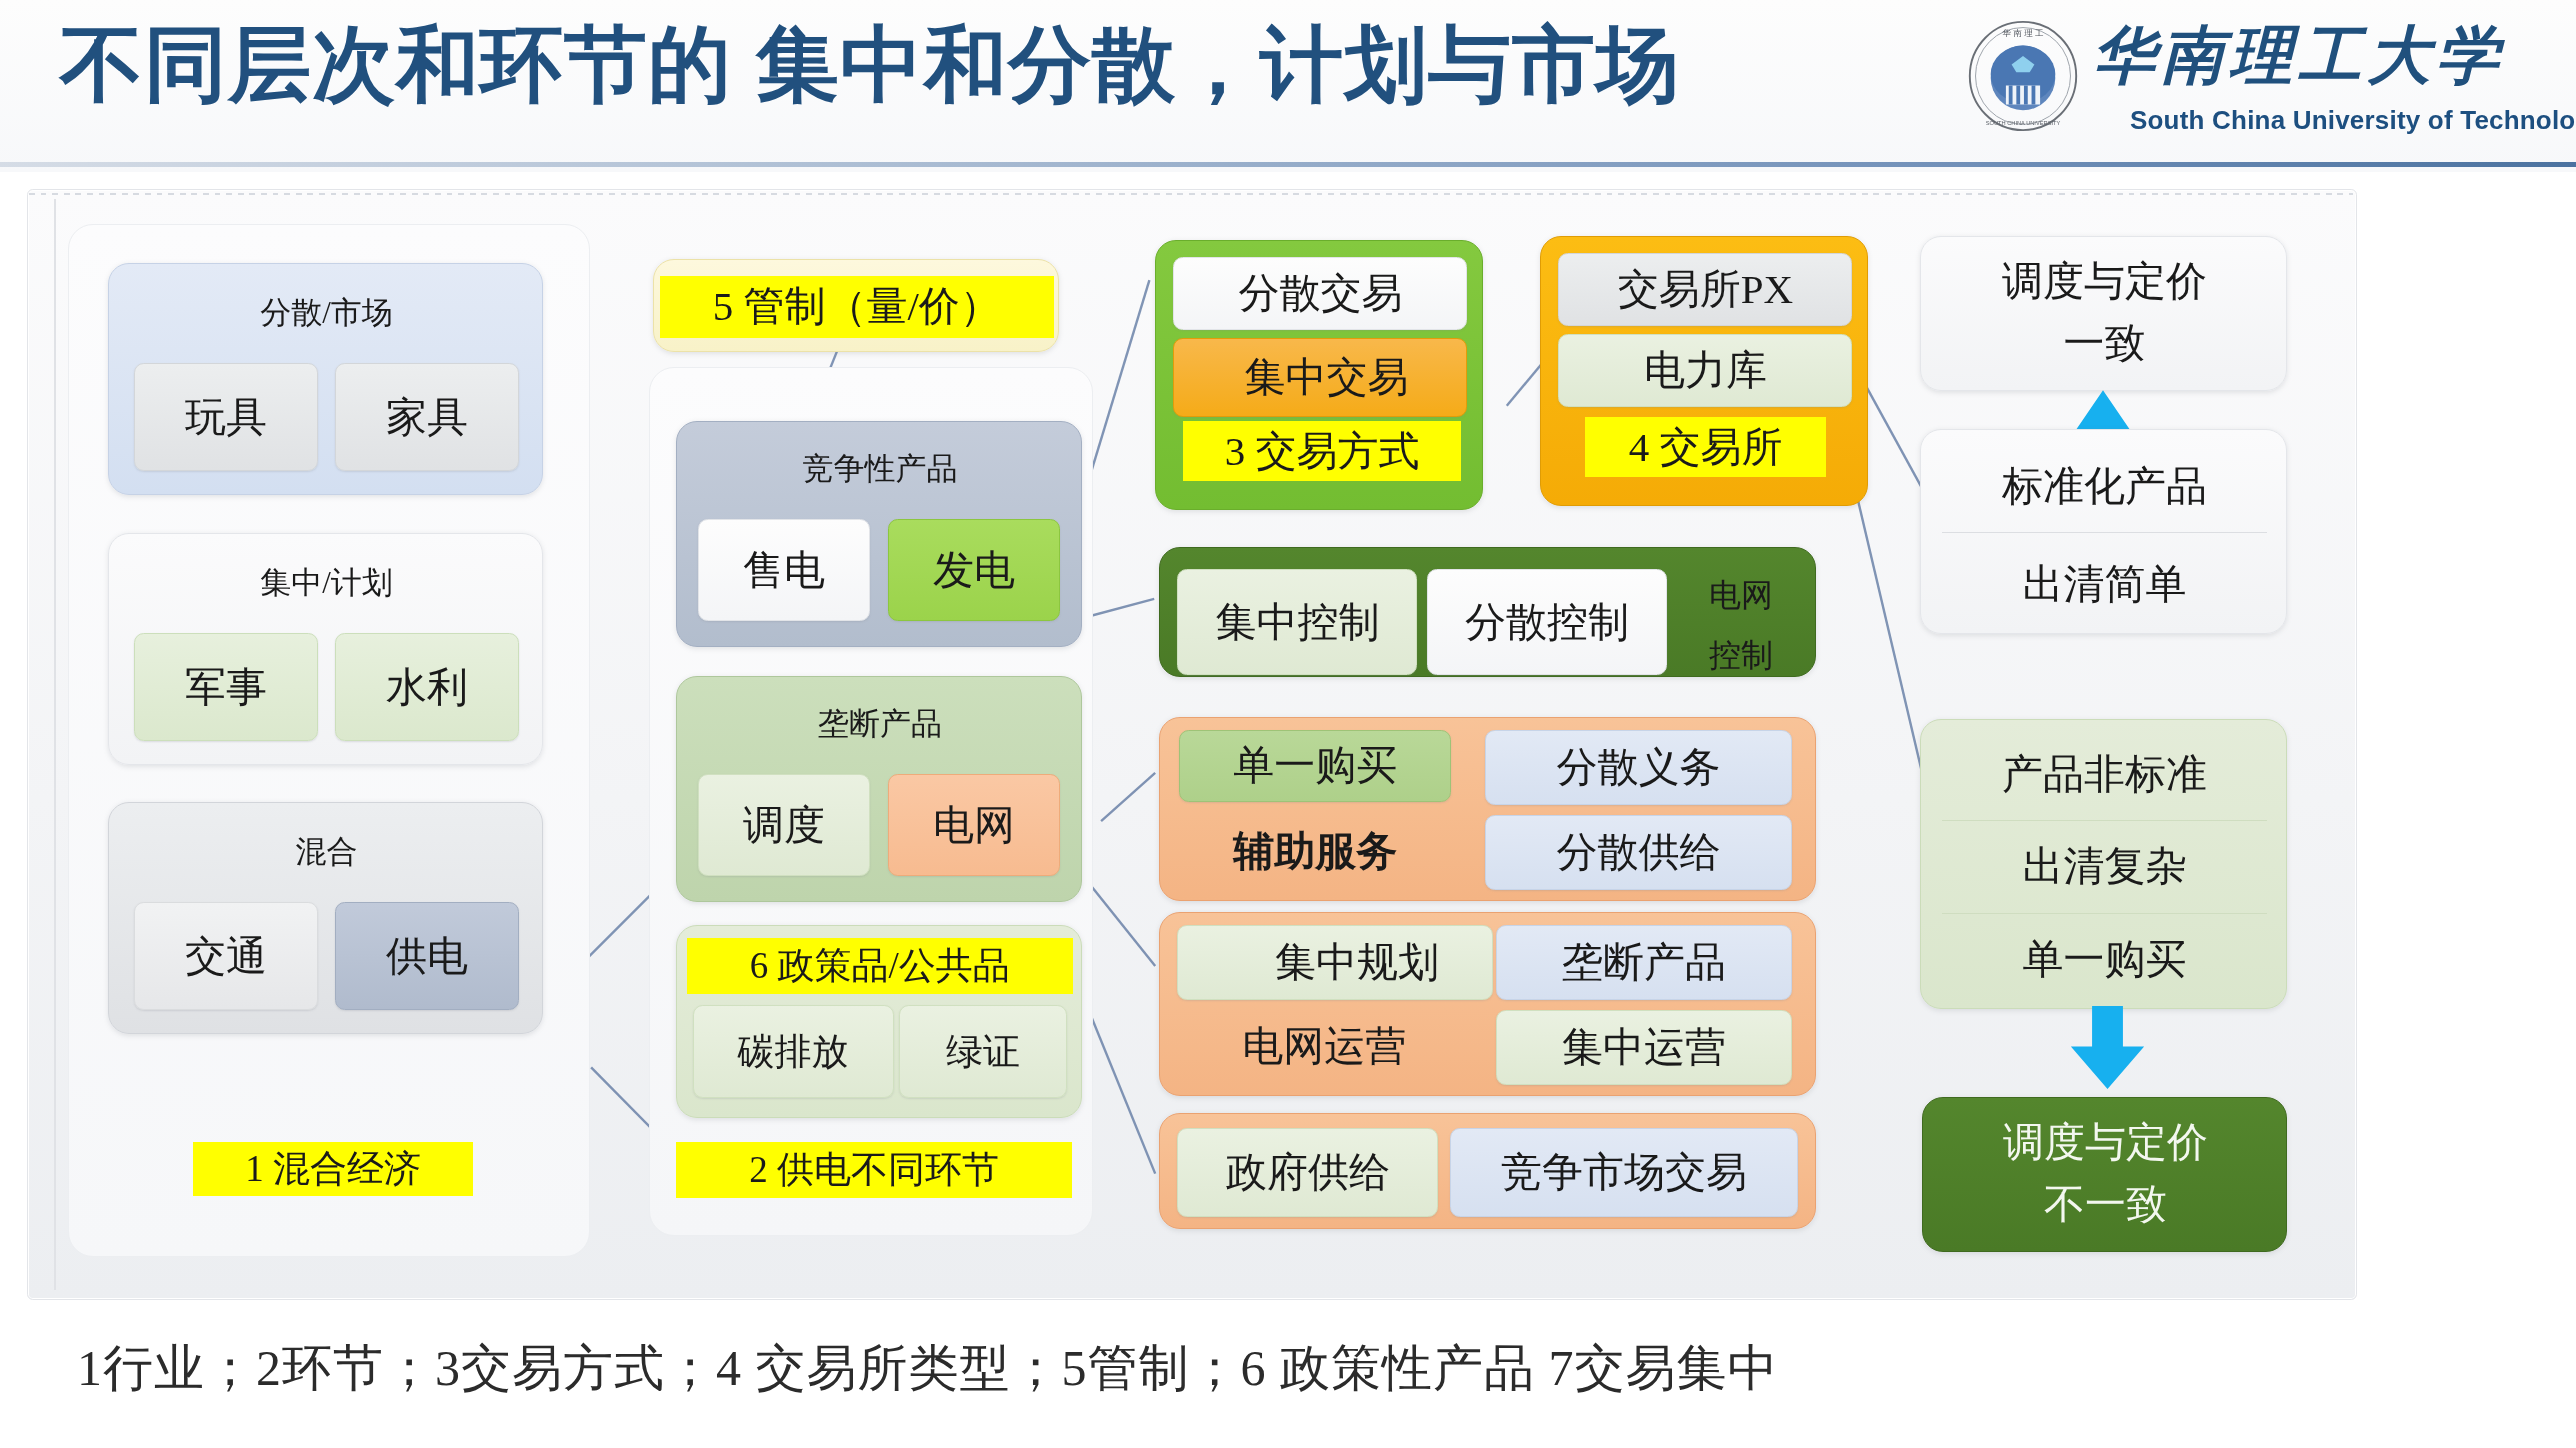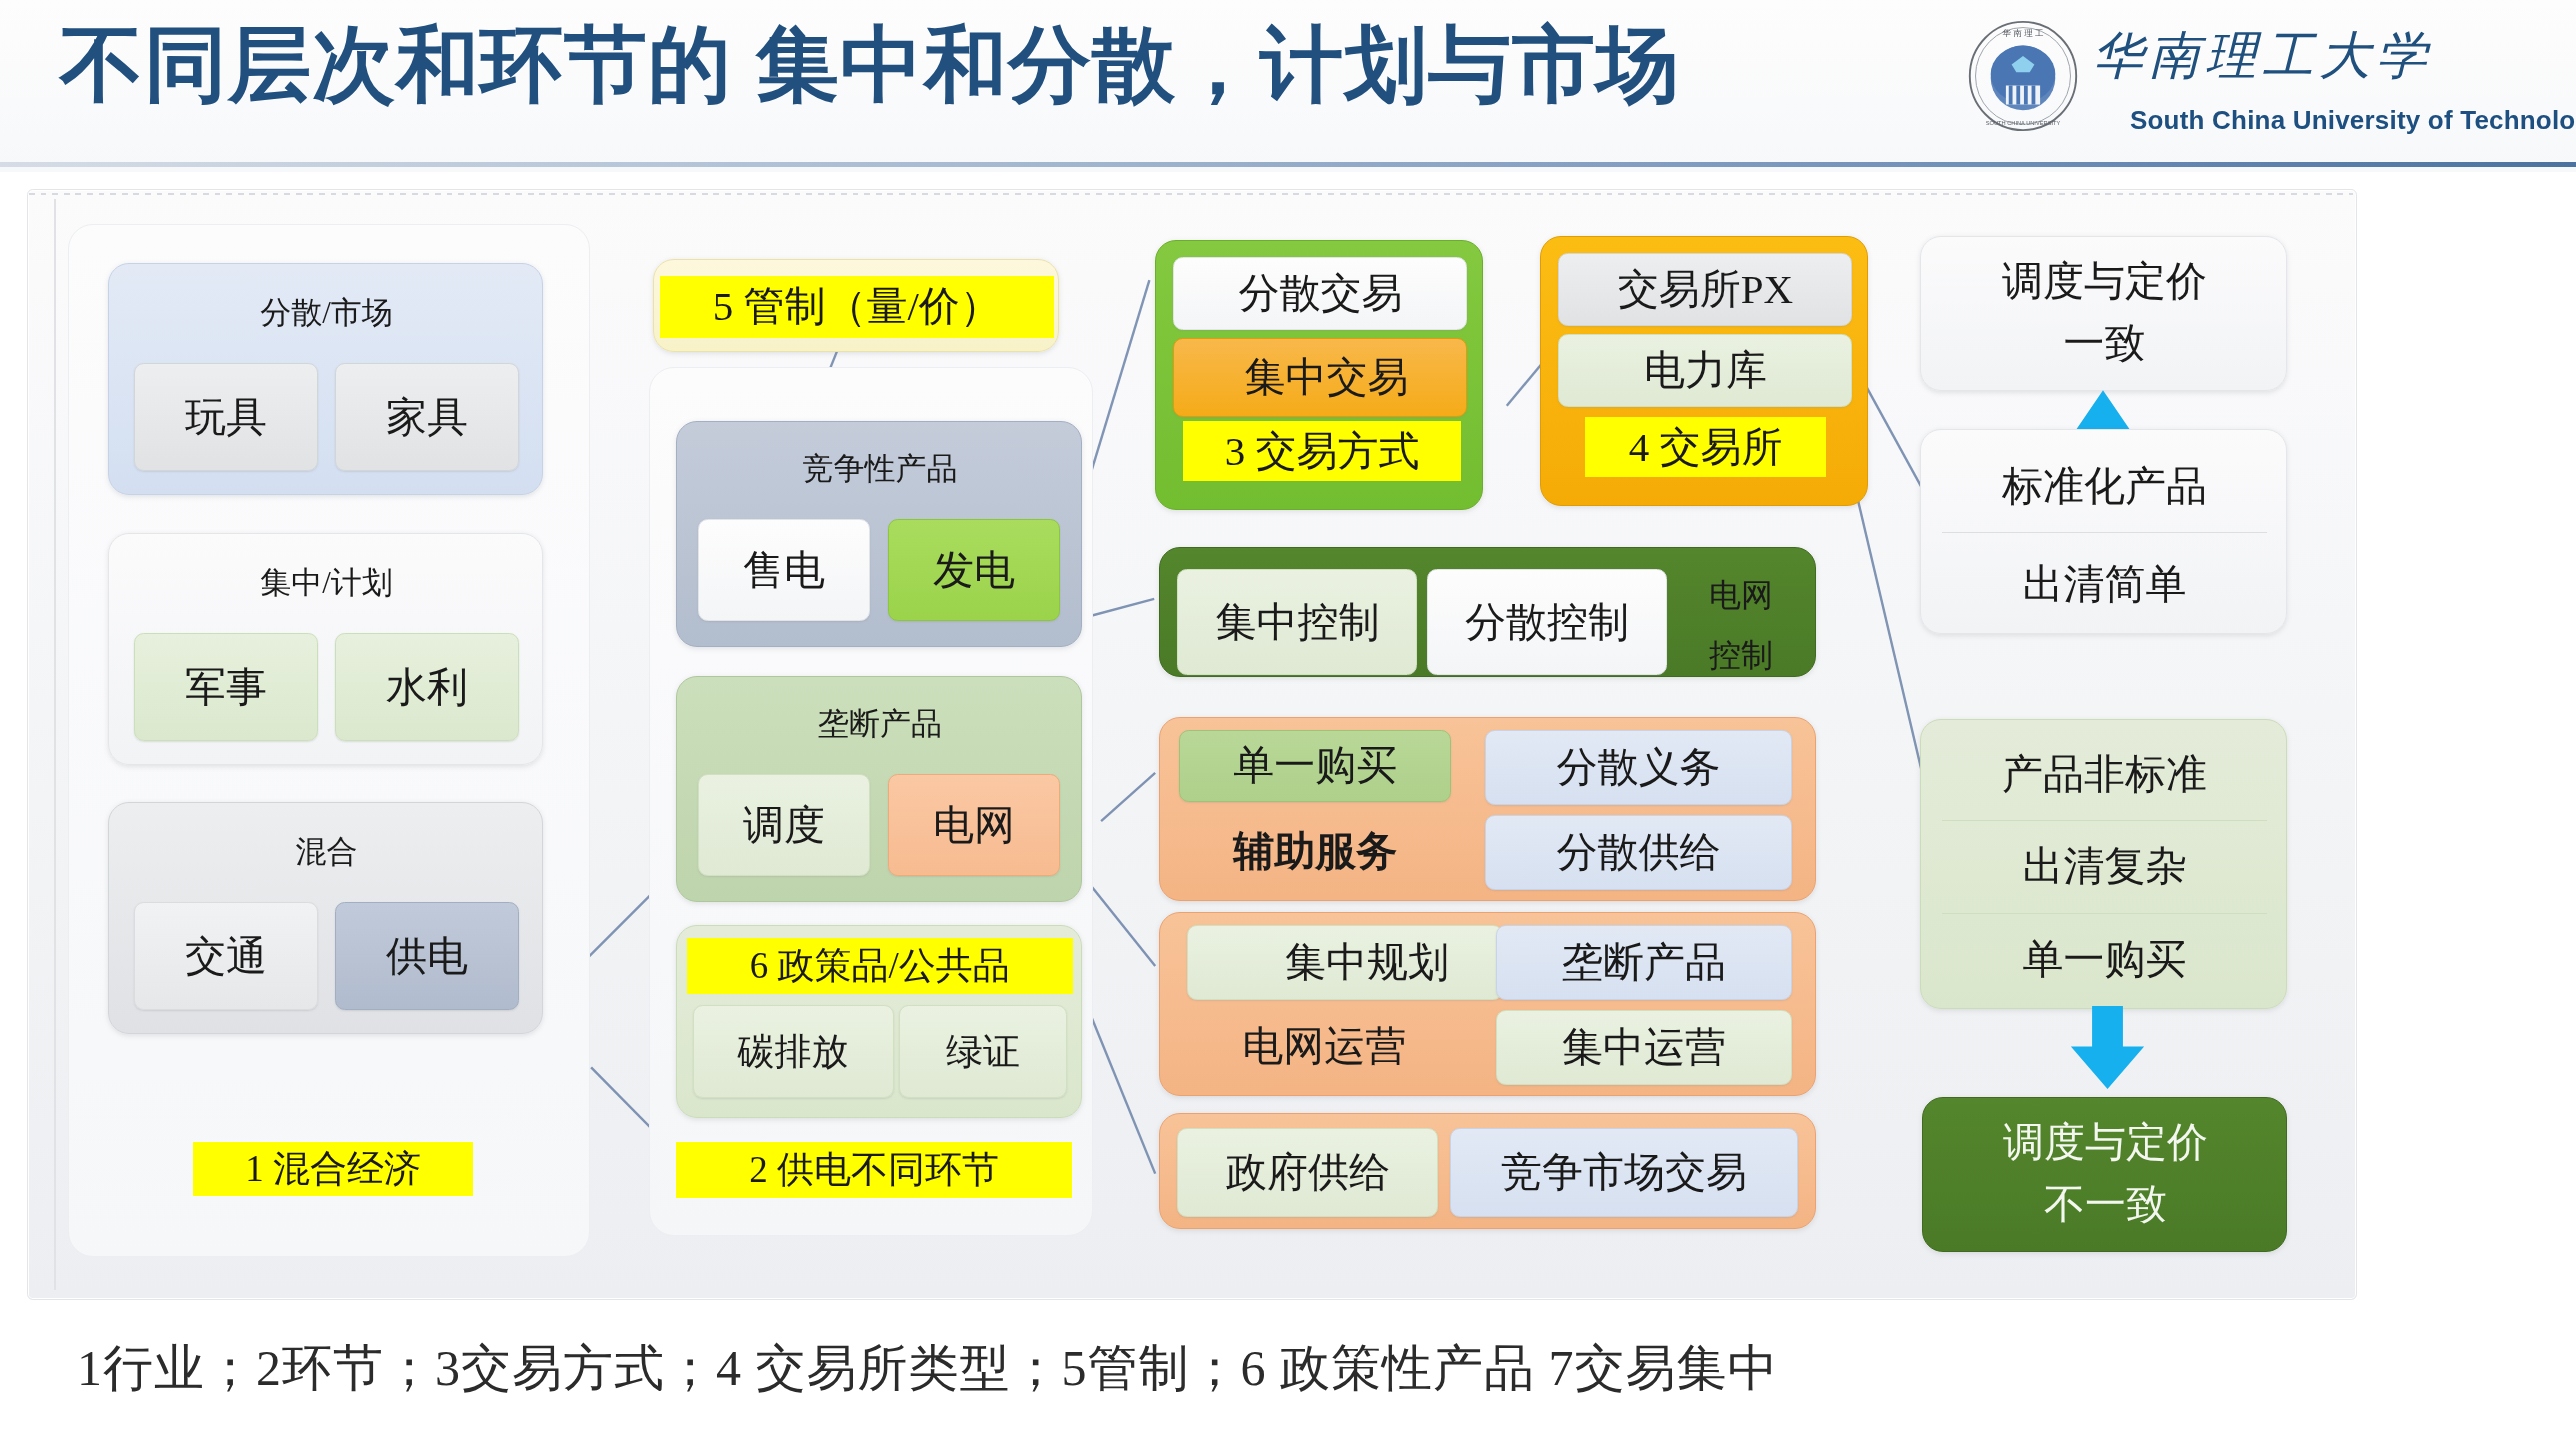--- a/index.html
+++ b/index.html
@@ -21,22 +21,22 @@
     font-family:"Liberation Sans","DejaVu Sans",sans-serif;
     font-weight:bold;font-size:83px;line-height:114px;
     color:#21507e;white-space:nowrap;
     letter-spacing:1px;
   }
   #logo-wrap{position:absolute;left:1966px;top:7.7px;width:599px;height:140px;}
   #logo-seal{position:absolute;left:0px;top:11.6px;width:114px;height:114px;}
   #logo-cn{
     position:absolute;left:126px;top:1.9px;
     font-family:"Liberation Serif","DejaVu Serif",serif;
-    font-style:italic;font-weight:normal;
-    font-size:51px;line-height:93px;color:#20507d;white-space:nowrap;
+    font-style:italic;font-weight:bold;
+    font-size:63px;line-height:93px;color:#20507d;white-space:nowrap;
     letter-spacing:5.8px;
     text-align:center;
   }
   #logo-en{
     position:absolute;left:164px;top:97px;
     font-family:"Liberation Sans","DejaVu Sans",sans-serif;
     font-weight:bold;font-size:26px;color:#1d4f80;white-space:nowrap;
     letter-spacing:0.2px;
   }
   #header-rule{
@@ -262,21 +262,21 @@
 </div>
 
 <div class="blk grp g-peach" style="left:1159px;top:717px;width:657px;height:184px;">
   <div class="chip c-softgrn t-md" style="position:absolute;left:19.3px;top:11.6px;width:272px;height:72px;">单一购买</div>
   <div class="chip c-blue t-md" style="position:absolute;left:325px;top:11.6px;width:307px;height:75px;">分散义务</div>
   <div class="label-plain t-md t-bold" style="position:absolute;left:19.3px;top:97px;width:272px;height:73px;">辅助服务</div>
   <div class="chip c-blue t-md" style="position:absolute;left:325px;top:97px;width:307px;height:75px;">分散供给</div>
 </div>
 
 <div class="blk grp g-peach" style="left:1159px;top:912px;width:657px;height:184px;">
-  <div class="chip c-mint t-md" style="position:absolute;left:27px;top:11.6px;width:316px;height:75px;padding-left:44px;">集中规划</div>
+  <div class="chip c-mint t-md" style="position:absolute;left:17px;top:11.6px;width:316px;height:75px;padding-left:44px;">集中规划</div>
   <div class="chip c-blue t-md" style="position:absolute;left:336px;top:11.6px;width:296px;height:75px;">垄断产品</div>
   <div class="label-plain t-md" style="position:absolute;left:19.3px;top:97px;width:290px;height:73px;">电网运营</div>
   <div class="chip c-mint t-md" style="position:absolute;left:336px;top:97px;width:296px;height:75px;">集中运营</div>
 </div>
 
 <div class="blk grp g-peach" style="left:1159px;top:1113px;width:657px;height:116px;">
   <div class="chip c-mint t-md" style="position:absolute;left:17.4px;top:13.5px;width:261px;height:89px;">政府供给</div>
   <div class="chip c-blue t-md" style="position:absolute;left:290px;top:13.5px;width:348px;height:89px;">竞争市场交易</div>
 </div>
 

